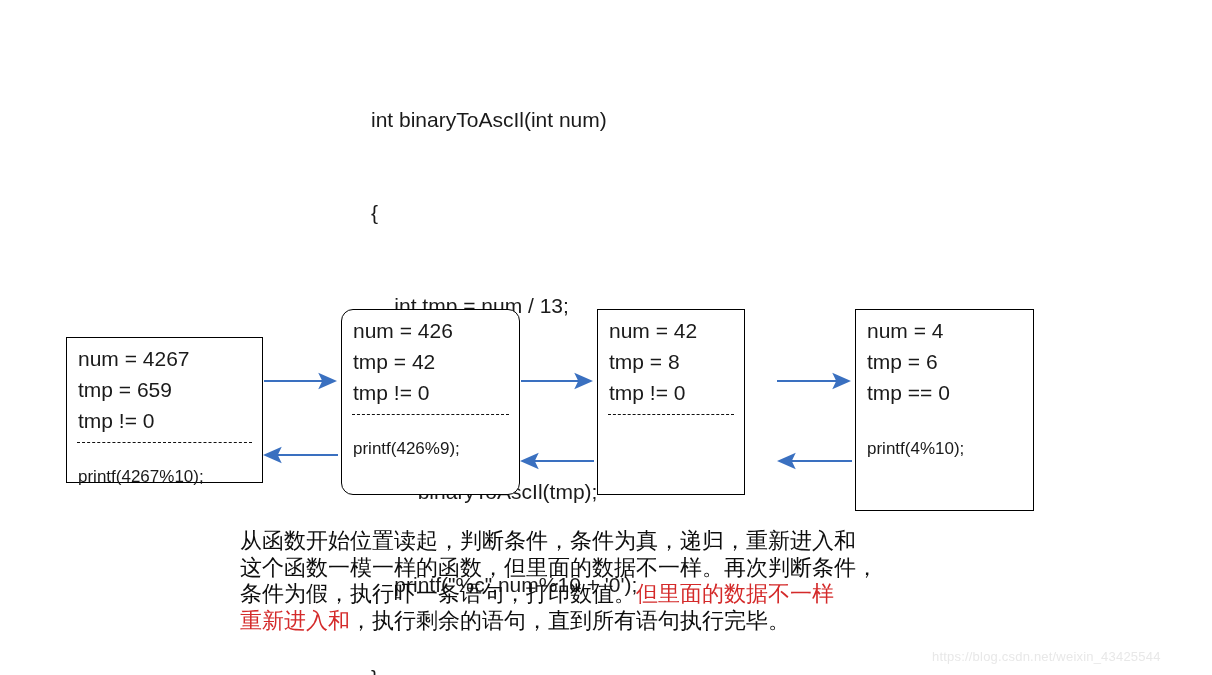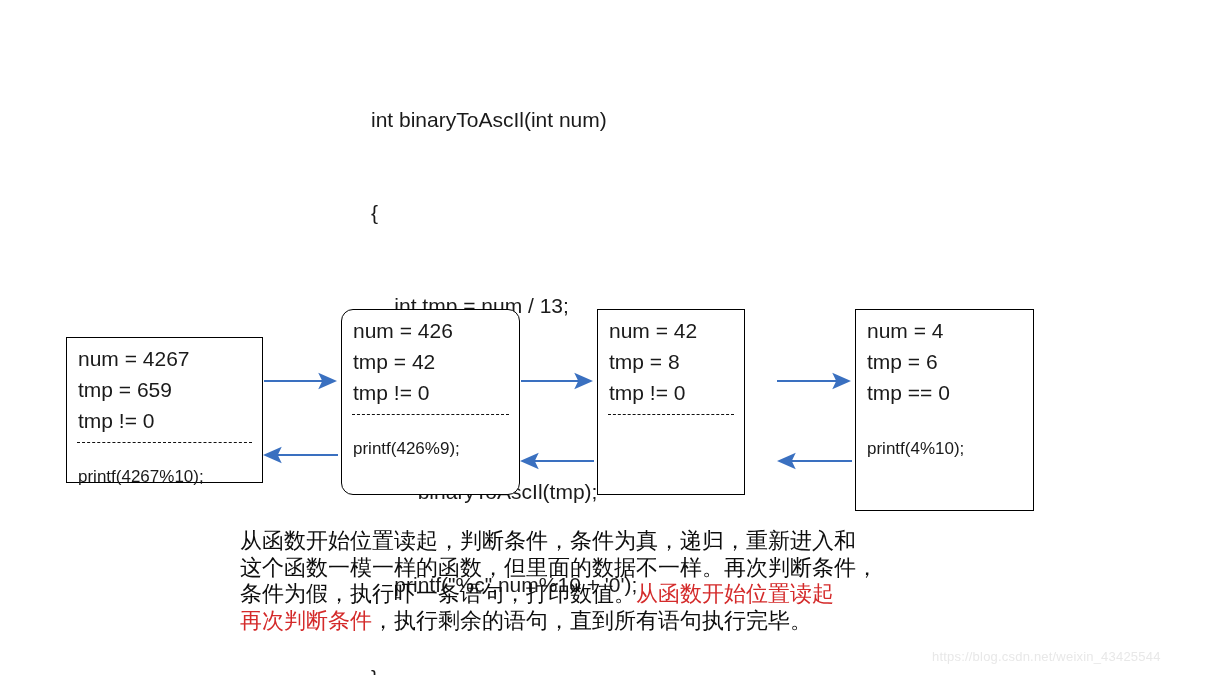--- a/index.html
+++ b/index.html
@@ -177,17 +177,17 @@
     <line x1="594" y1="461" x2="523" y2="461" stroke="#3a70c0" stroke-width="2.1" marker-end="url(#ah-l)"></line>
   </g>
   <g>
     <line x1="852" y1="461" x2="780" y2="461" stroke="#3a70c0" stroke-width="2.1" marker-end="url(#ah-l)"></line>
   </g>
 </svg>
 
 <div id="caption">
   <div class="cap-line">从函数开始位置读起，判断条件，条件为真，递归，重新进入和</div>
   <div class="cap-line">这个函数一模一样的函数，但里面的数据不一样。再次判断条件，</div>
-  <div class="cap-line"><span>条件为假，执行吓一条语句，打印数值。</span><span class="cap-red">从函数开始位置读起</span></div>
-  <div class="cap-line"><span class="cap-red">再次判断条件</span><span>，执行剩余的语句，直到所有语句执行完毕。</span></div>
+  <div class="cap-line"><span>条件为假，执行吓一条语句，打印数值。</span><span class="cap-red">但里面的数据不一样</span></div>
+  <div class="cap-line"><span class="cap-red">重新进入和</span><span>，执行剩余的语句，直到所有语句执行完毕。</span></div>
 </div>
 
 <div id="watermark">https://blog.csdn.net/weixin_43425544</div>
 
 </body></html>

